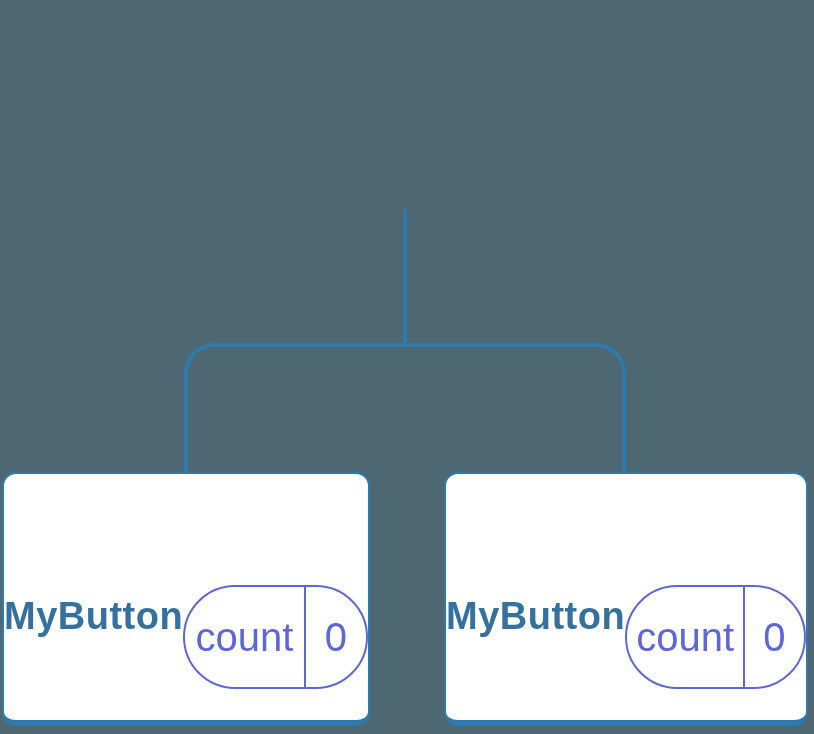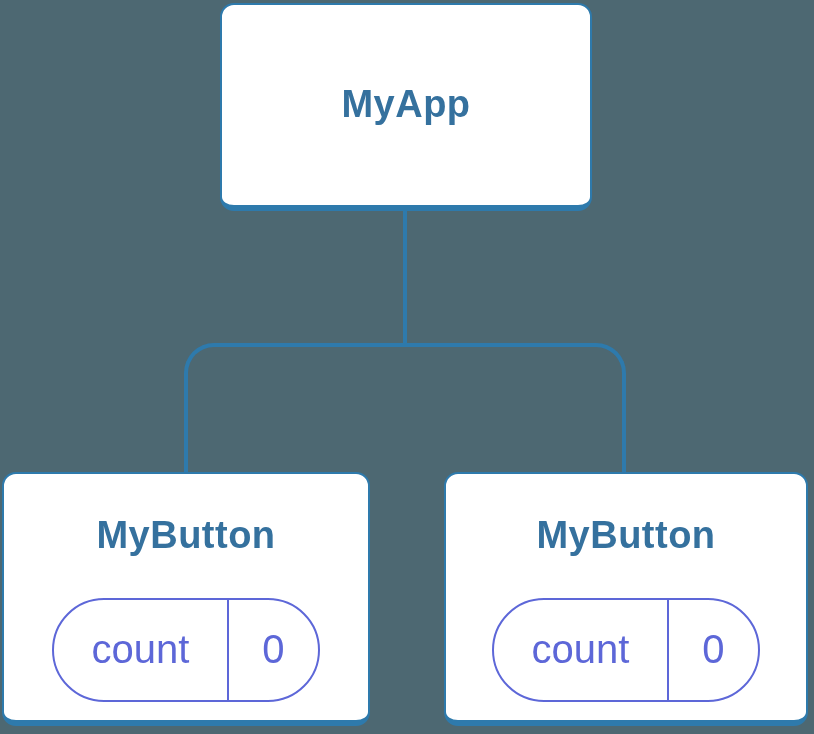--- a/index.html
+++ b/index.html
@@ -29,21 +29,20 @@
     width: 372px;
     height: 208px;
     display: flex;
     align-items: center;
     justify-content: center;
   }
   .node-child {
     top: 472px;
     height: 254px;
     display: flex;
-    flex-direction: column;
     align-items: center;
     padding-top: 40px;
   }
   .node-child-left  { left: 2px;   width: 368px; }
   .node-child-right { left: 444px; width: 364px; }
   .node-title {
     font-size: 38px;
     font-weight: 600;
     line-height: 1.15;
     color: #35719e;
@@ -96,23 +95,20 @@
     display: flex;
     align-items: center;
     justify-content: center;
   }
 </style>
 </head>
 <body>
 
 <div class="canvas">
 
-  <div class="node node-root">
-    <span class="node-title">MyApp</span>
-  </div>
 
   <div class="stem"></div>
   <div class="bracket"></div>
 
   <div class="node node-child node-child-left">
     <div class="node-title">MyButton</div>
     <div class="pill">
       <span class="pill-key">count</span>
       <span class="pill-value">0</span>
     </div>

